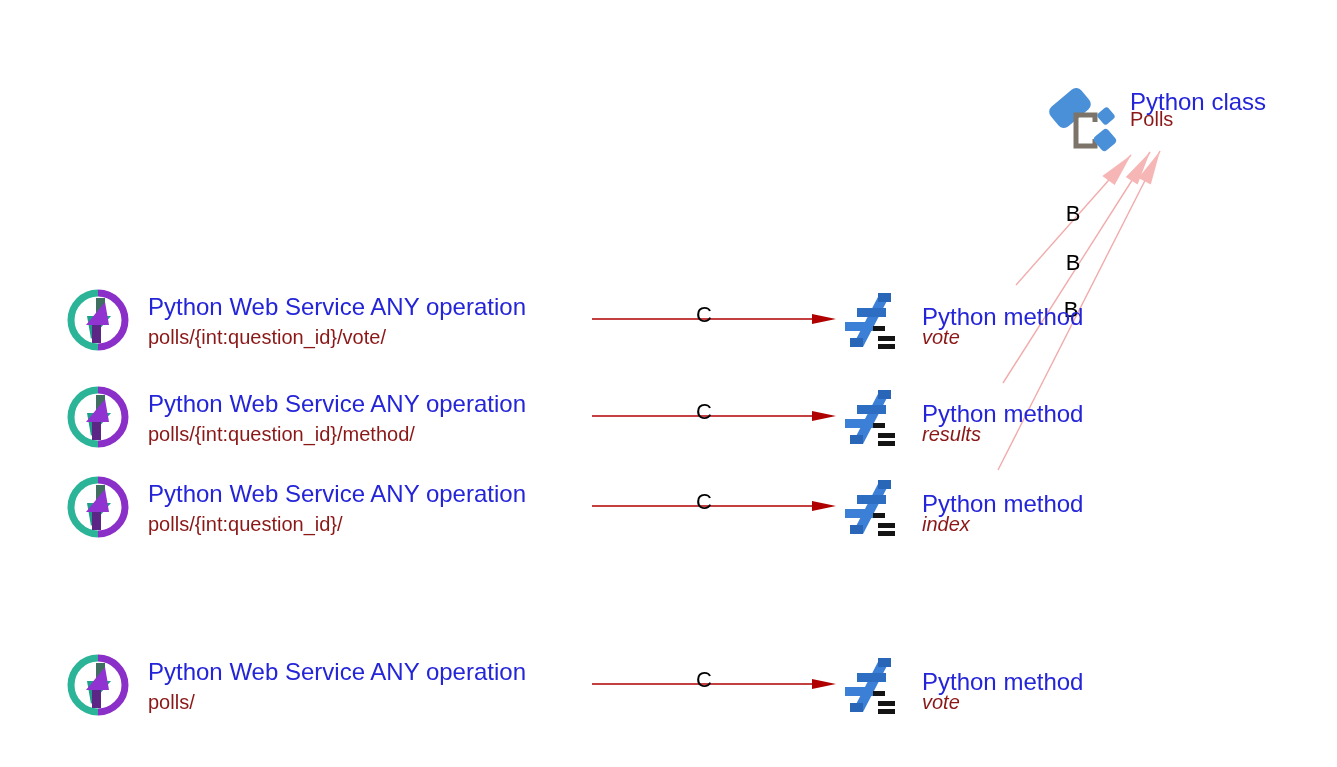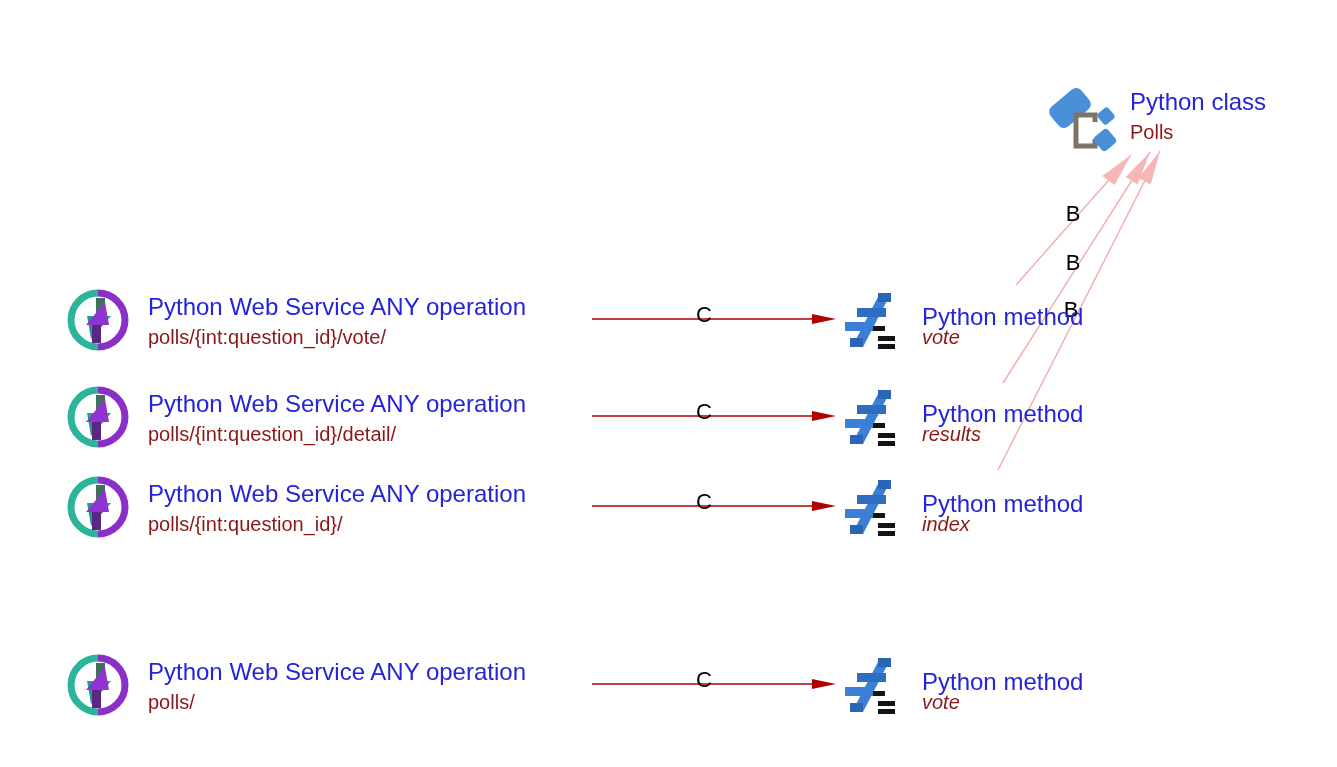--- a/index.html
+++ b/index.html
@@ -87,21 +87,21 @@
   </svg>
 
   <div class="abs edge-label" style="left:1060px; top:202px;">B</div>
   <div class="abs edge-label" style="left:1060px; top:251px;">B</div>
   <div class="abs edge-label" style="left:1058px; top:298px;">B</div>
 
   <svg class="abs" style="left:1045px; top:84px;" width="80" height="74">
     <use href="#sym-class"></use>
   </svg>
   <a class="abs node-link" style="left:1130px; top:88px;">Python class</a>
-  <div class="abs node-sub" style="left:1130px; top:121px;text-align:right;">Polls</div>
+  <div class="abs node-sub" style="left:1130px; top:108px;text-align:right;">Polls</div>
 
   <div class="row" style="top:289px;">
     <svg class="abs ws-icon">
         <use href="#sym-ws"></use>
       </svg>
     <a class="abs node-link svc-link">Python Web Service ANY operation</a>
     <div class="abs node-sub svc-path">polls/{int:question_id}/vote/</div>
     <svg class="abs arrow-svg">
         <use href="#sym-call-arrow"></use>
       </svg>
@@ -111,21 +111,21 @@
       </svg>
     <a class="abs node-link m-link">Python method</a>
     <div class="abs node-sub m-name">vote</div>
   </div>
 
   <div class="row" style="top:386px;">
     <svg class="abs ws-icon">
         <use href="#sym-ws"></use>
       </svg>
     <a class="abs node-link svc-link">Python Web Service ANY operation</a>
-    <div class="abs node-sub svc-path">polls/{int:question_id}/detail/</div>
+    <div class="abs node-sub svc-path">polls/{int:question_id}/method/</div>
     <svg class="abs arrow-svg">
         <use href="#sym-call-arrow"></use>
       </svg>
     <div class="abs edge-label edge-c">C</div>
     <svg class="abs m-icon">
         <use href="#sym-method"></use>
       </svg>
     <a class="abs node-link m-link">Python method</a>
     <div class="abs node-sub m-name">results</div>
   </div>

